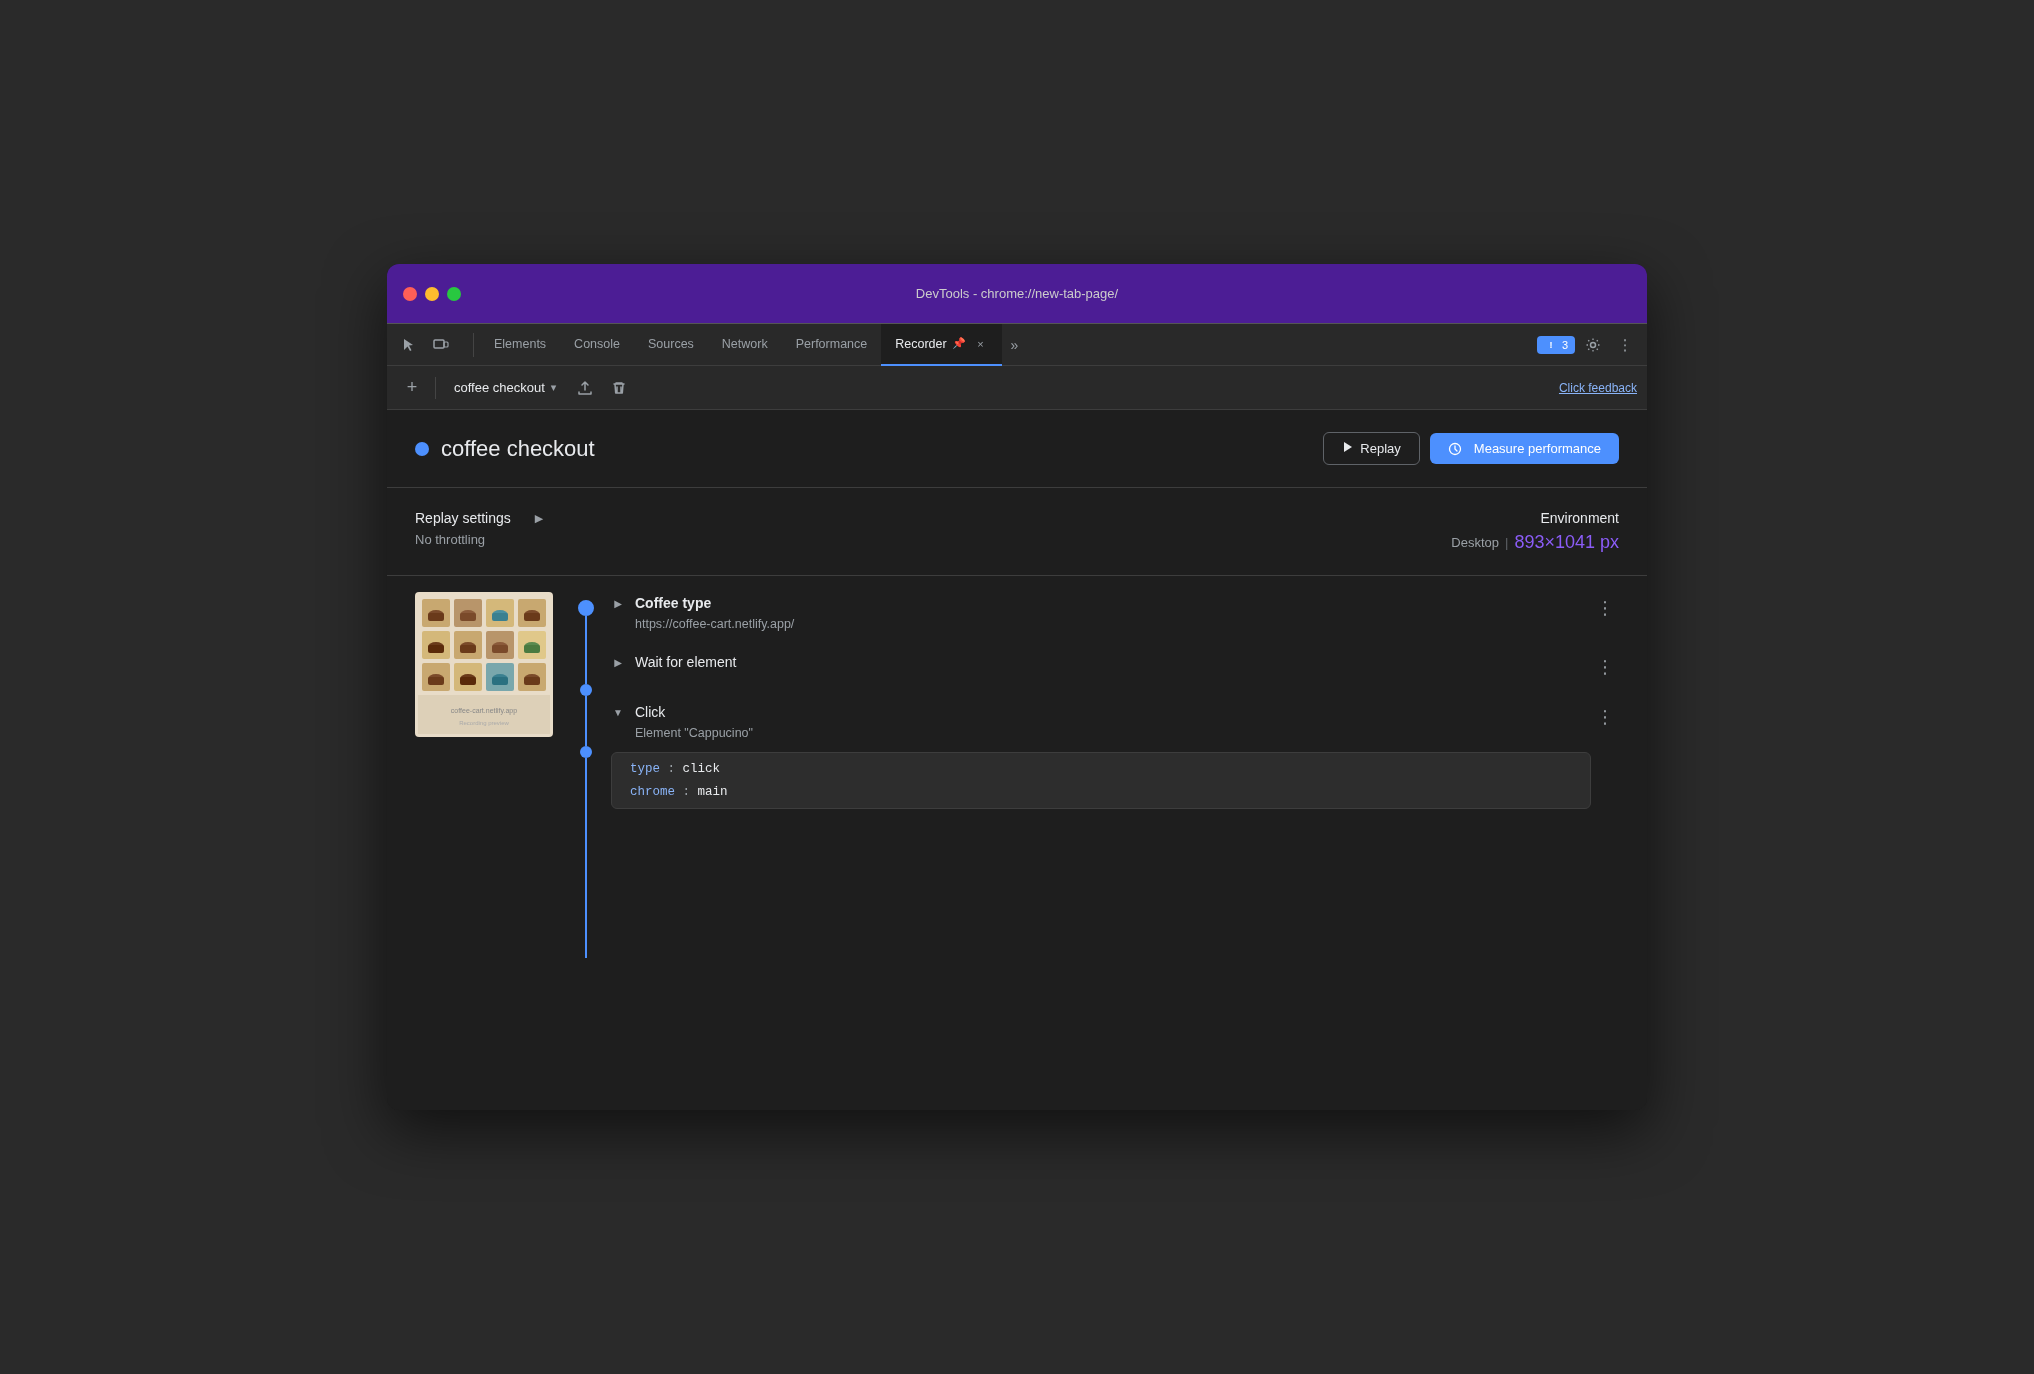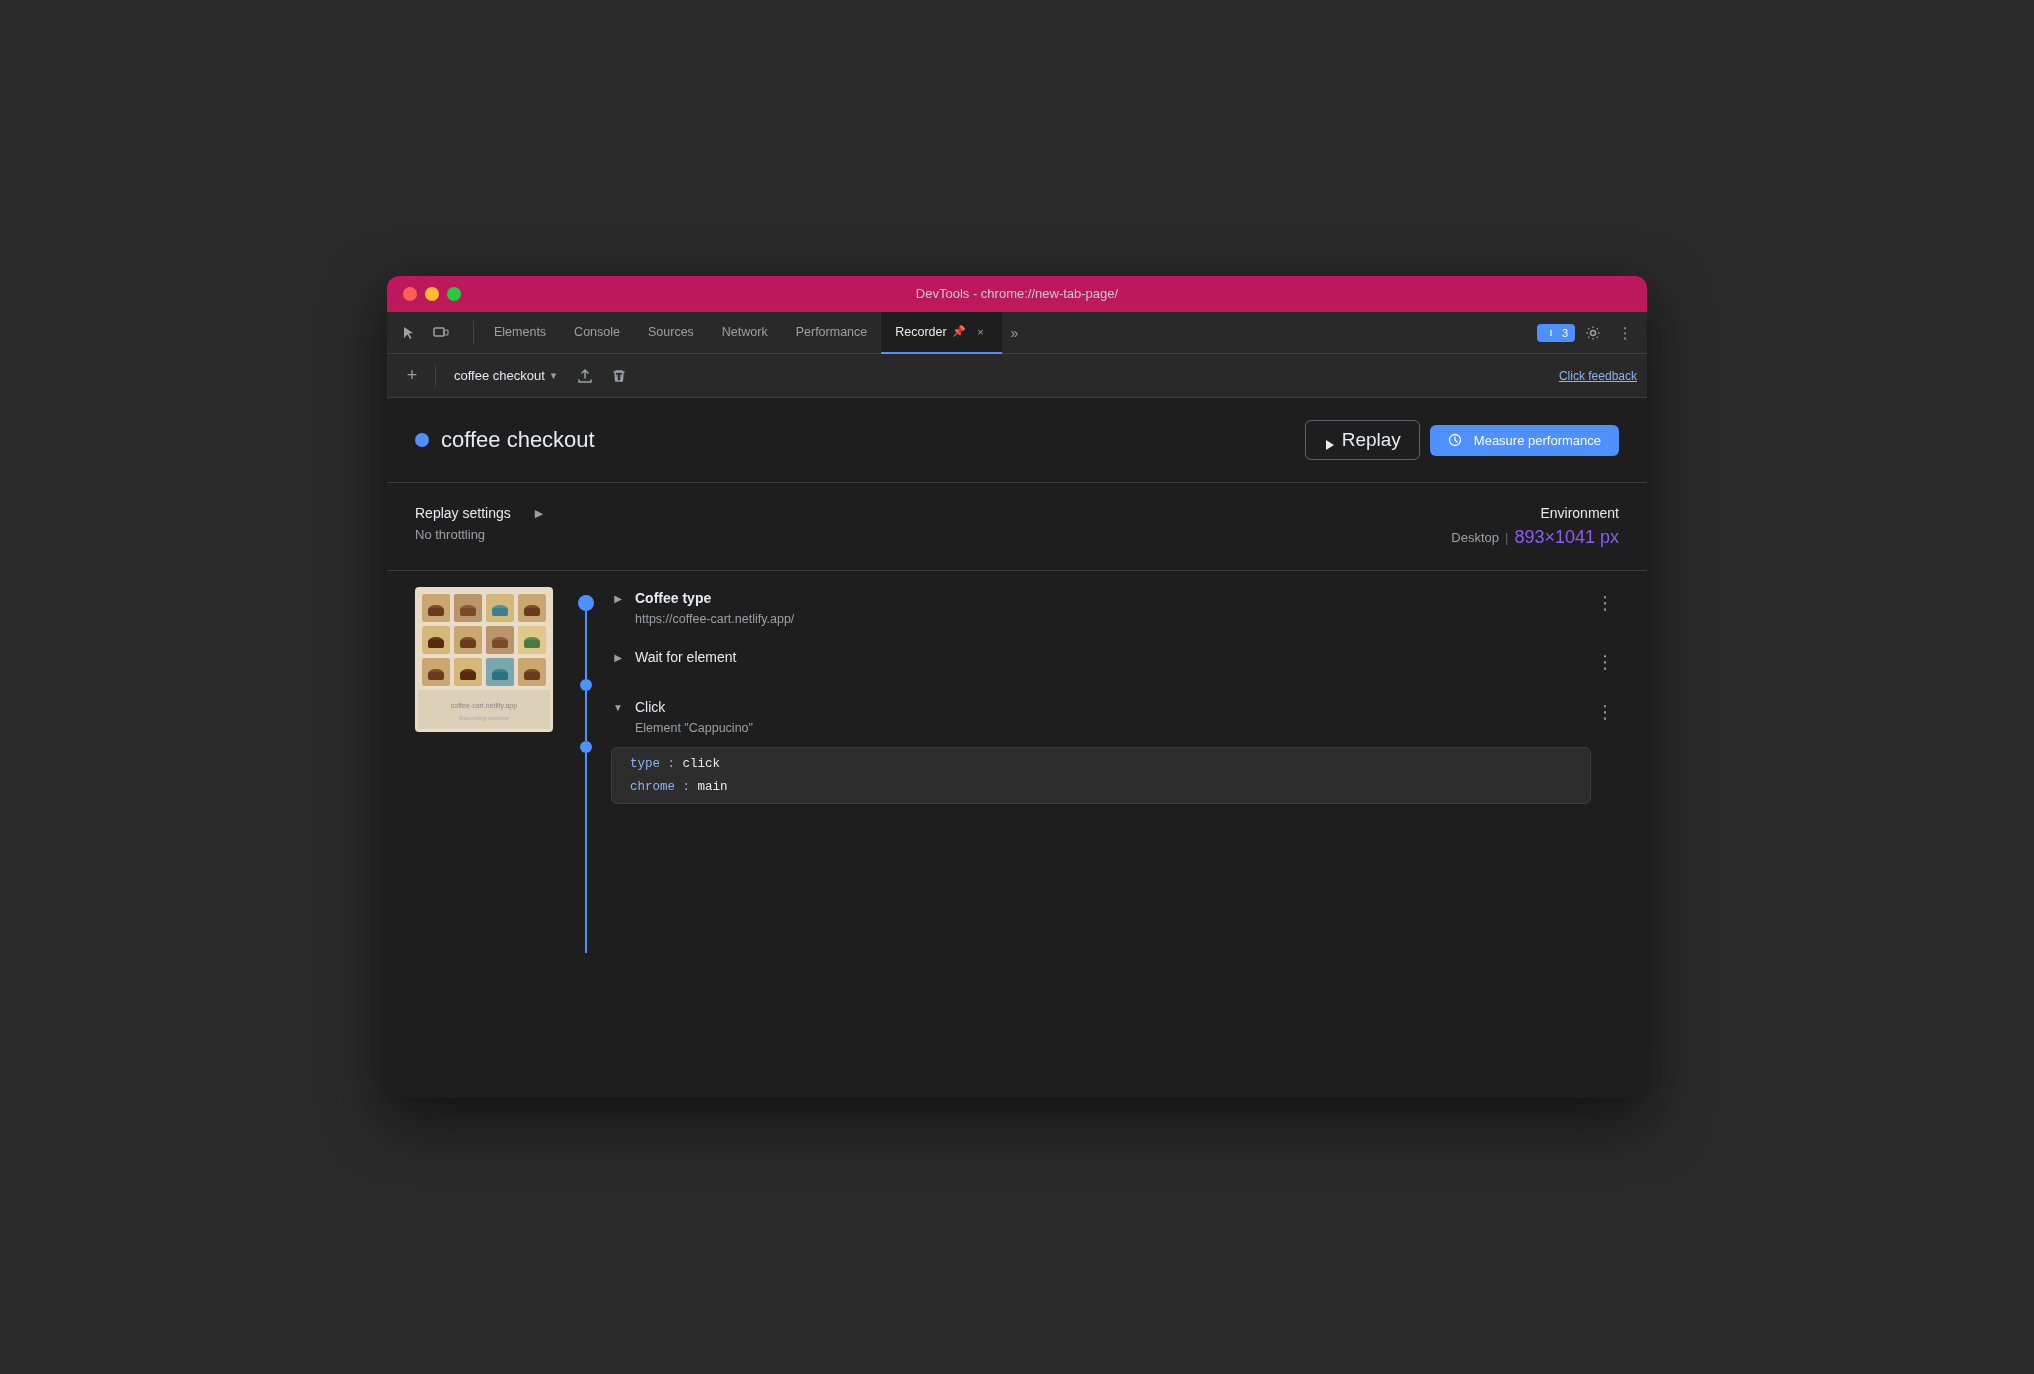--- a/index.html
+++ b/index.html
@@ -13,22 +13,22 @@
     }
     .window {
       width: 1260px;
       background: #1e1e1e;
       border-radius: 12px;
       overflow: hidden;
       box-shadow: 0 20px 60px rgba(0,0,0,0.6);
     }
     
     .title-bar {
-      background: #be185d;
-      height: 36px;
+      background: #4c1d95;
+      height: 60px;
       display: flex;
       align-items: center;
       justify-content: center;
       position: relative;
       border-bottom: 1px solid #555;
     }
     .traffic-lights {
       position: absolute;
       left: 16px;
       display: flex;
@@ -234,28 +234,28 @@
       font-size: 22px;
       font-weight: 500;
     }
     .header-actions {
       display: flex;
       align-items: center;
       gap: 10px;
     }
     .btn-replay {
       display: flex;
-      align-items: flex-end;
+      align-items: flex-start;
       gap: 6px;
       padding: 8px 18px;
       border: 1px solid #5f6368;
       border-radius: 6px;
       background: transparent;
       color: #e8eaed;
-      font-size: 19px;
+      font-size: 13px;
       cursor: pointer;
     }
     .btn-measure {
       display: flex;
       align-items: center;
       gap: 12px;
       padding: 8px 18px;
       border: none;
       border-radius: 6px;
       background: #4d90fe;

